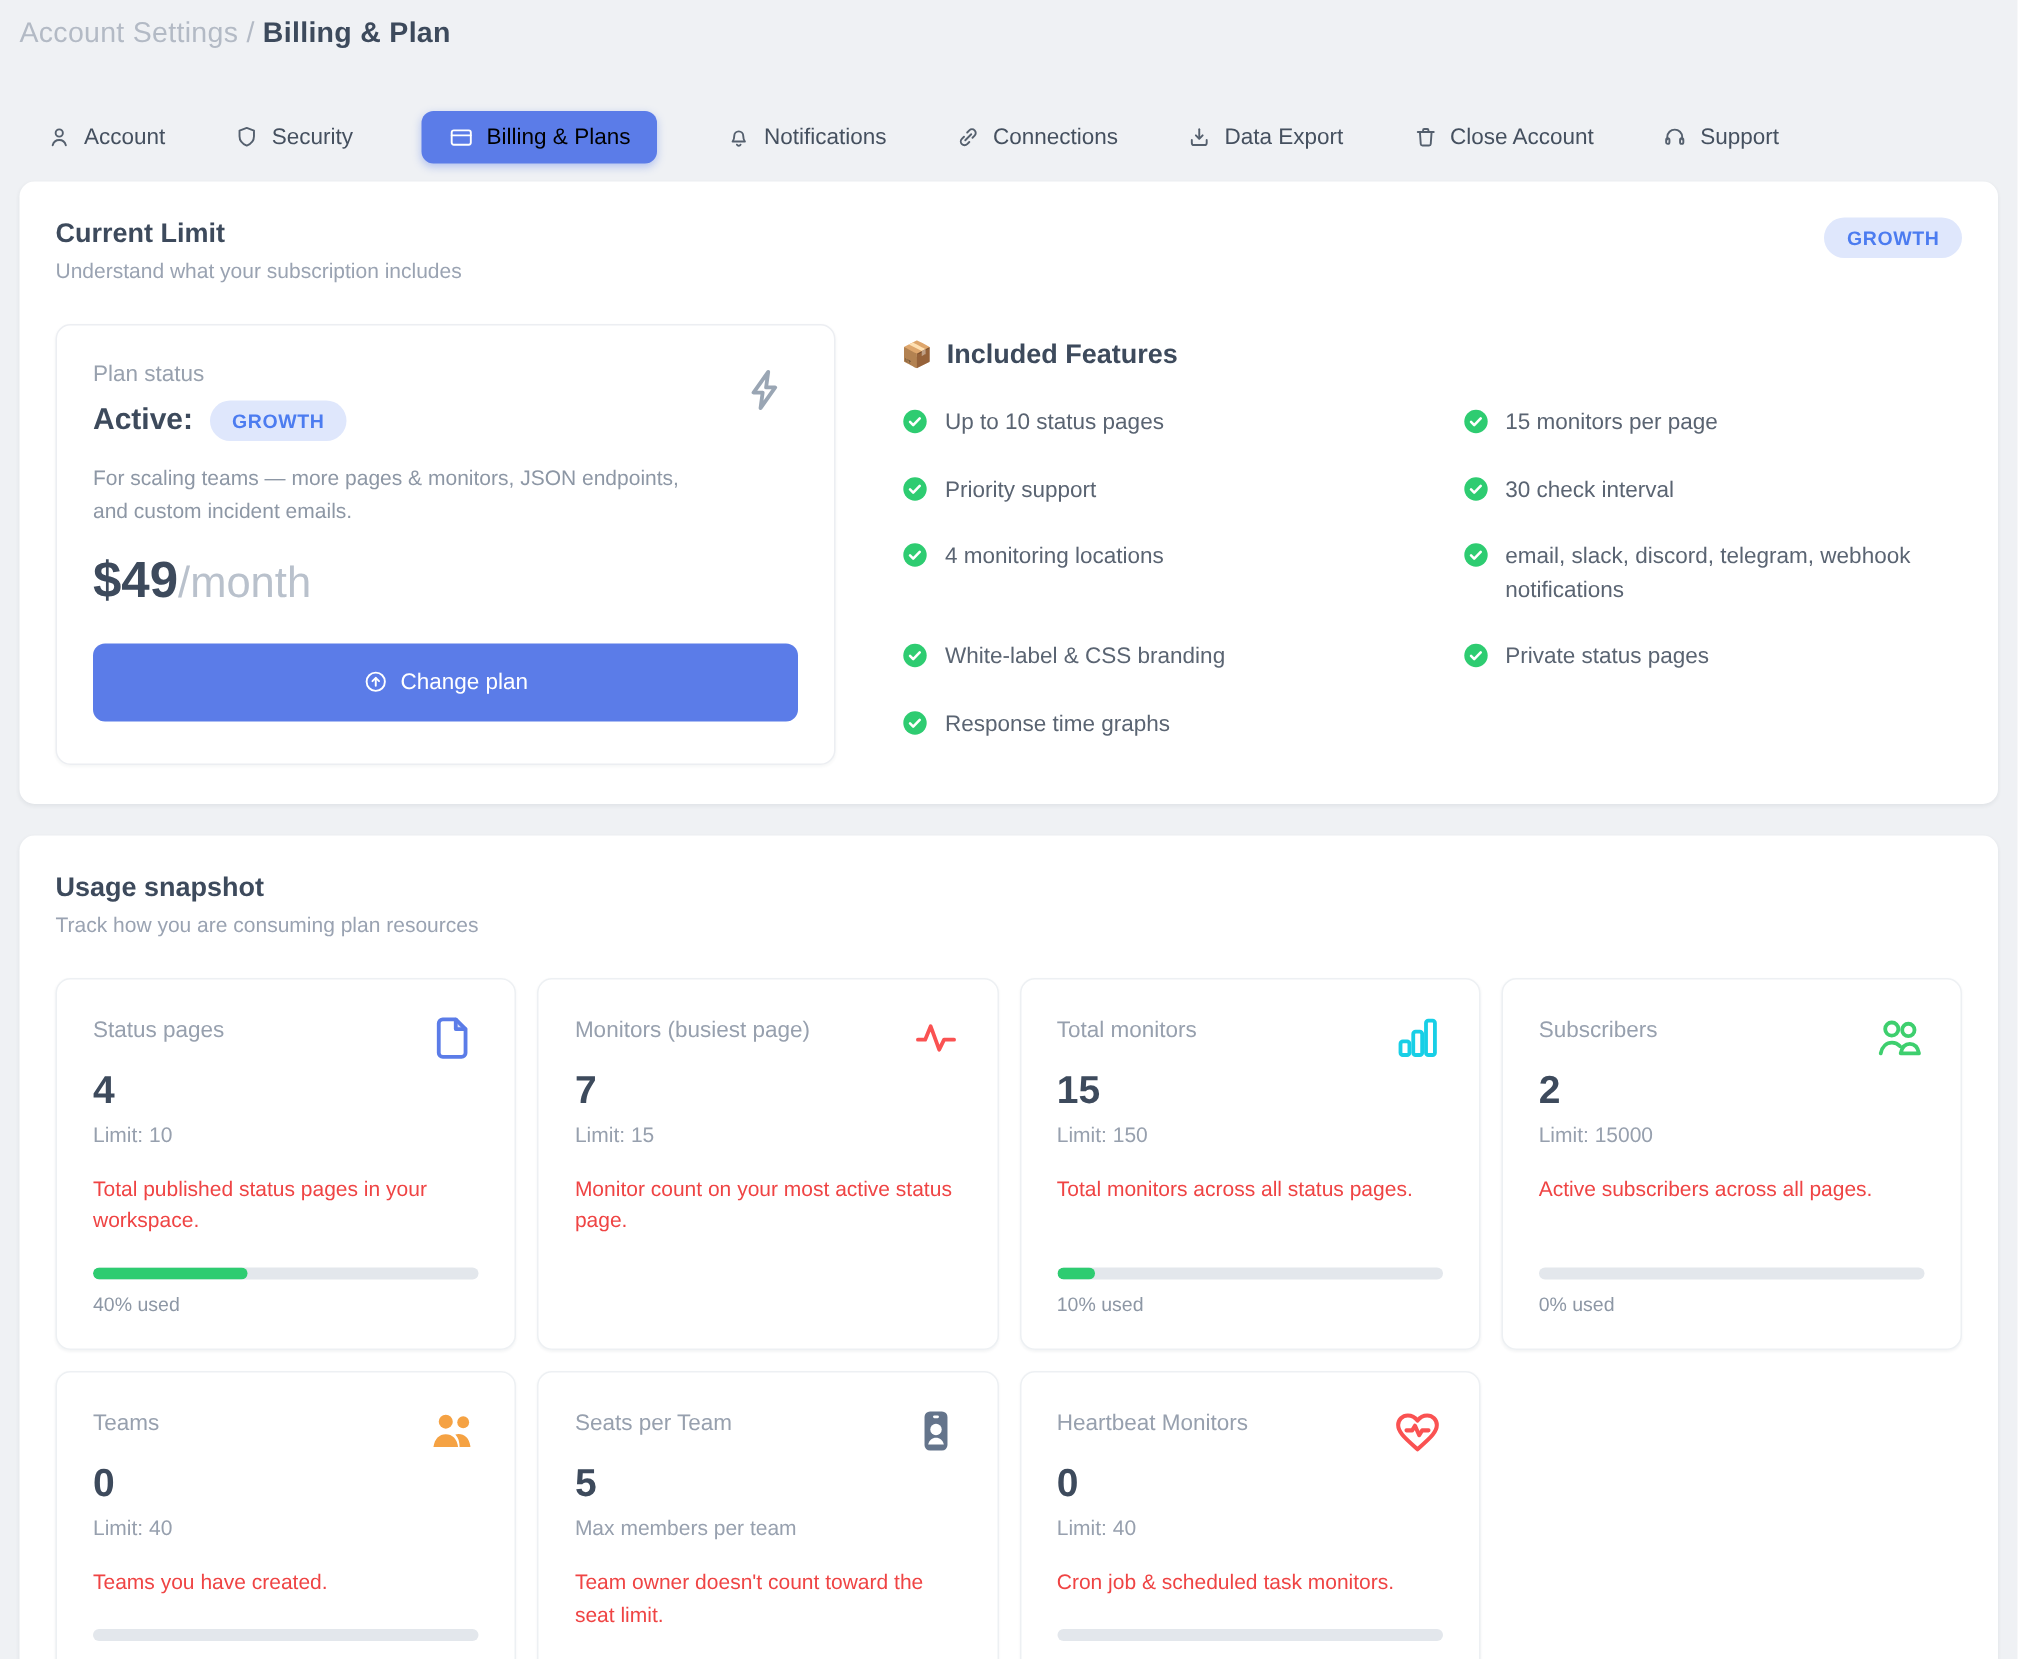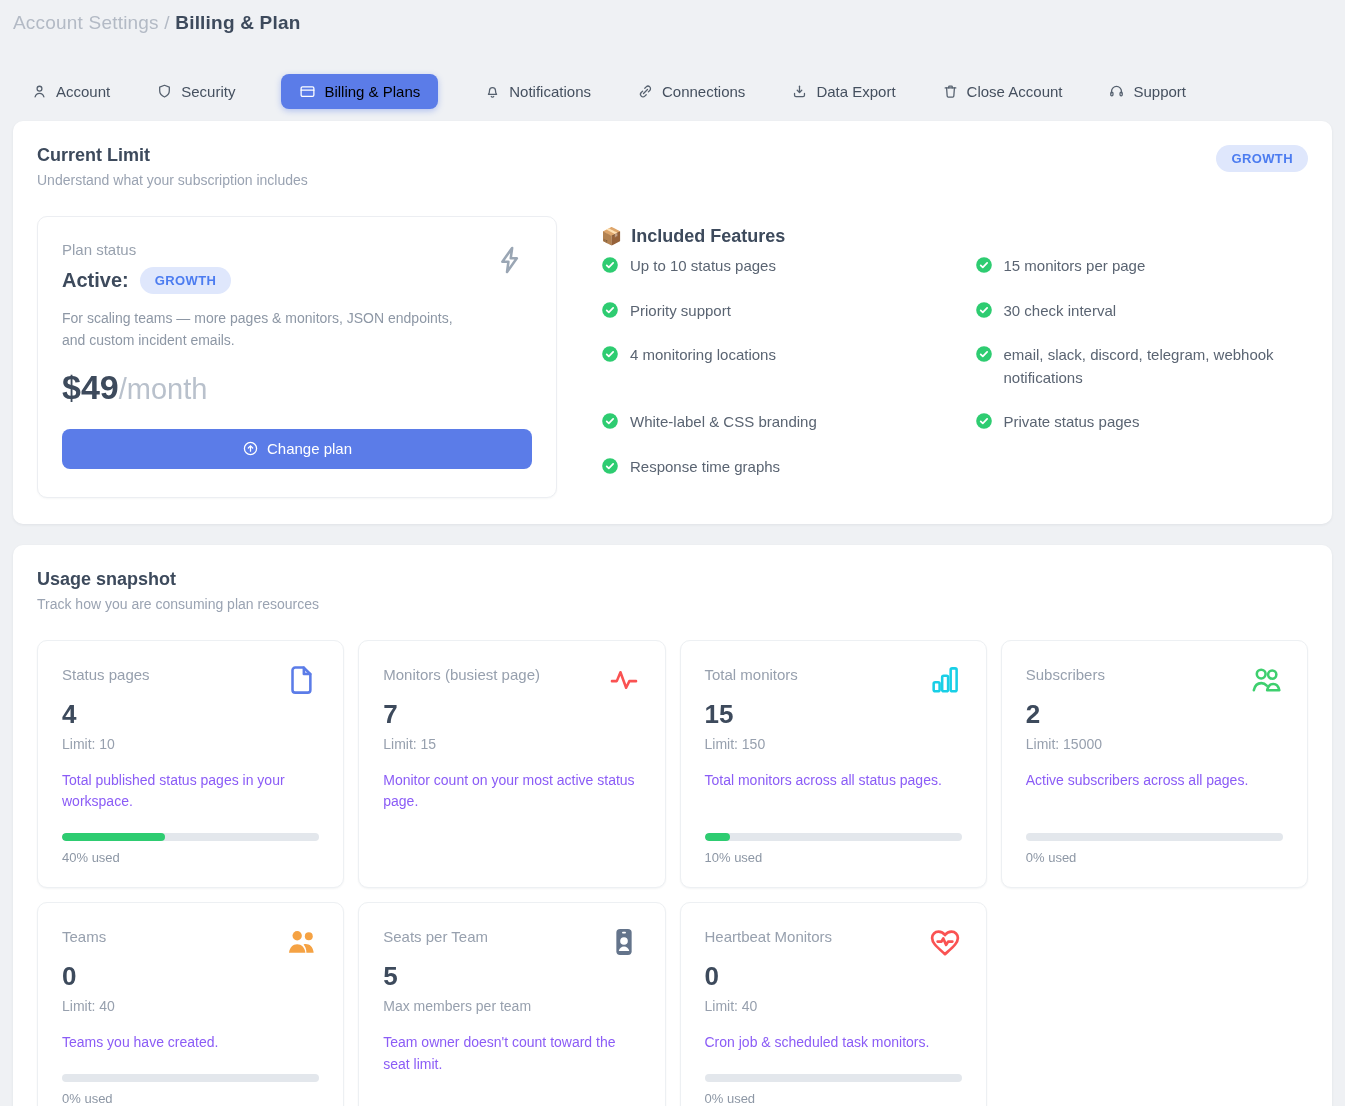--- a/index.html
+++ b/index.html
@@ -55,51 +55,51 @@
   }
   .plan-card .bolt { position:absolute; top:26px; right:28px; width:34px; height:34px; color:#9aa6b4; }
   .plan-status-label { font-size:15px; color:#98a1ae; }
   .plan-status-row { display:flex; align-items:center; gap:11px; margin-top:9px; }
   .plan-status-value { font-size:20px; font-weight:700; color:#3d4a5c; }
   .plan-desc { margin-top:13px; font-size:14px; color:#8d97a5; line-height:1.6; max-width:410px; }
   .price-row { margin-top:16px; display:flex; align-items:baseline; }
   .price-amount { font-size:34px; font-weight:700; color:#3d4a5c; }
   .price-period { font-size:29px; color:#b9c1cc; font-weight:400; }
   .change-btn {
-    margin-top:22px; width:100%; height:40px; border:none; border-radius:8px;
+    margin-top:22px; width:100%; height:52px; border:none; border-radius:8px;
     background:#5b7ce8; color:#fff; font-family:inherit; font-size:15px; font-weight:500;
     display:flex; align-items:center; justify-content:center; gap:8px; cursor:pointer;
   }
   .change-btn .icn { width:17px; height:17px; color:#fff; }
 
   
   .features { padding-top:10px; }
   .features-head { display:flex; align-items:center; gap:9px; }
   .features-head .pkg { font-size:17px; }
   .features-title { font-size:18px; font-weight:700; color:#3d4a5c; }
   .features-grid {
-    margin-top:8px; display:grid; grid-template-columns:1fr 1fr;
+    margin-top:24px; display:grid; grid-template-columns:1fr 1fr;
     column-gap:40px; row-gap:22px;
   }
   .feature { display:flex; align-items:flex-start; gap:11px; font-size:15px; color:#5a6472; line-height:1.5; }
   .feature .icn { width:18px; height:18px; flex:none; margin-top:1px; }
 
   
   .cards-grid { margin-top:28px; display:grid; grid-template-columns:repeat(4,1fr); gap:14px; }
   .usage-card {
     background:#fff; border:1px solid #edf0f3; border-radius:10px;
     padding:22px 24px; box-shadow:0 1px 2px rgba(25,39,60,.05);
     display:flex; flex-direction:column;
   }
   .uc-top { display:flex; justify-content:space-between; align-items:flex-start; }
   .uc-label { font-size:15px; color:#97a0ae; padding-top:3px; }
   .uc-icon { width:34px; height:34px; flex:none; }
   .uc-value { font-size:26px; font-weight:700; color:#3d4a5c; margin-top:2px; }
   .uc-sublabel { font-size:14px; color:#97a0ae; margin-top:6px; }
-  .uc-desc { font-size:14px; color:#8b5cf6; line-height:1.55; margin-top:18px; }
+  .uc-desc { font-size:14px; color:#ef4444; line-height:1.55; margin-top:18px; }
   .uc-progress-wrap { margin-top:auto; padding-top:20px; }
   .uc-track { height:8px; background:#e3e7ec; border-radius:5px; overflow:hidden; }
   .uc-fill { height:100%; background:#2ecc71; border-radius:5px; }
   .uc-percent { font-size:13px; color:#8d97a5; margin-top:9px; }
 
   .icn { display:inline-flex; }
   .icn svg { width:100%; height:100%; display:block; }
 </style>
 </head>
 <body>

